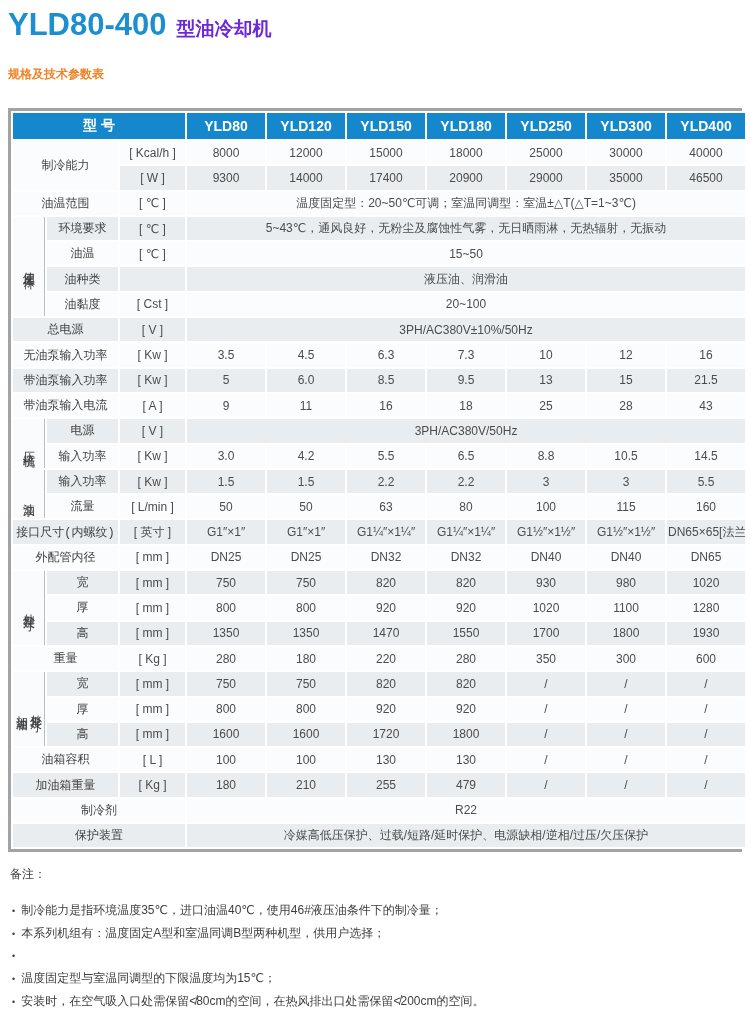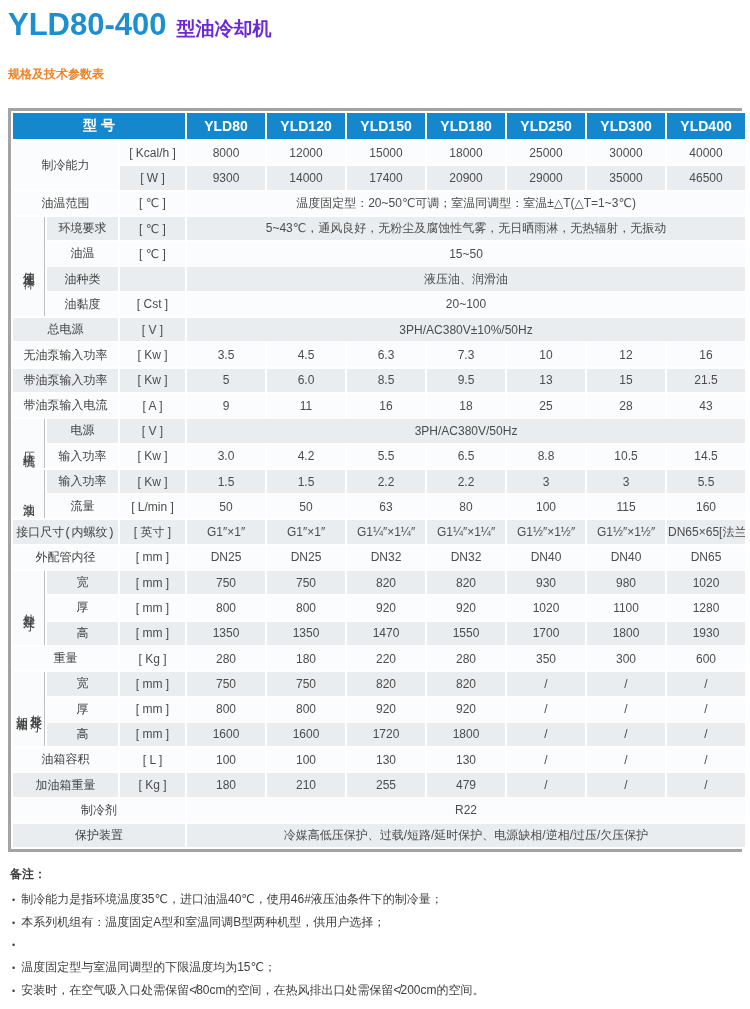--- a/index.html
+++ b/index.html
@@ -25,21 +25,21 @@
   tr.rg td{background:#e9edf0;}
   td.row-label{color:#3f3f3f;font-family:Liberation Mono, monospace;}
   td.unit{color:#4c4c4c;}
   td.vgroup, td.vgroup2{background:#fafbfd !important;box-shadow:inset -1px 0 0 #b7bfc6;}
   .vtext{writing-mode:vertical-rl;text-orientation:upright;letter-spacing:2px;
          display:inline-block;line-height:14px;font-size:12px;color:#3f3f3f;}
   td.vgroup2 .vwrap{display:flex;flex-direction:row;justify-content:center;align-items:center;gap:0px;}
   td.merged{white-space:normal;}
   
   .notes{margin:14px 2px 0 2px;font-size:12px;color:#3e3e3e;}
-  .notes-label{font-weight:bold;margin-bottom:5px;}
+  .notes-label{font-weight:normal;margin-bottom:16px;}
   .note-item{display:flex;align-items:baseline;line-height:22px;}
   .note-bullet{font-size:9px;margin:0 6px 0 2px;color:#3e3e3e;}
 </style>
 </head>
 <body>
 
 <div class="page">
 
   <div class="title-line">
     <span class="title-model">YLD80-400</span>

